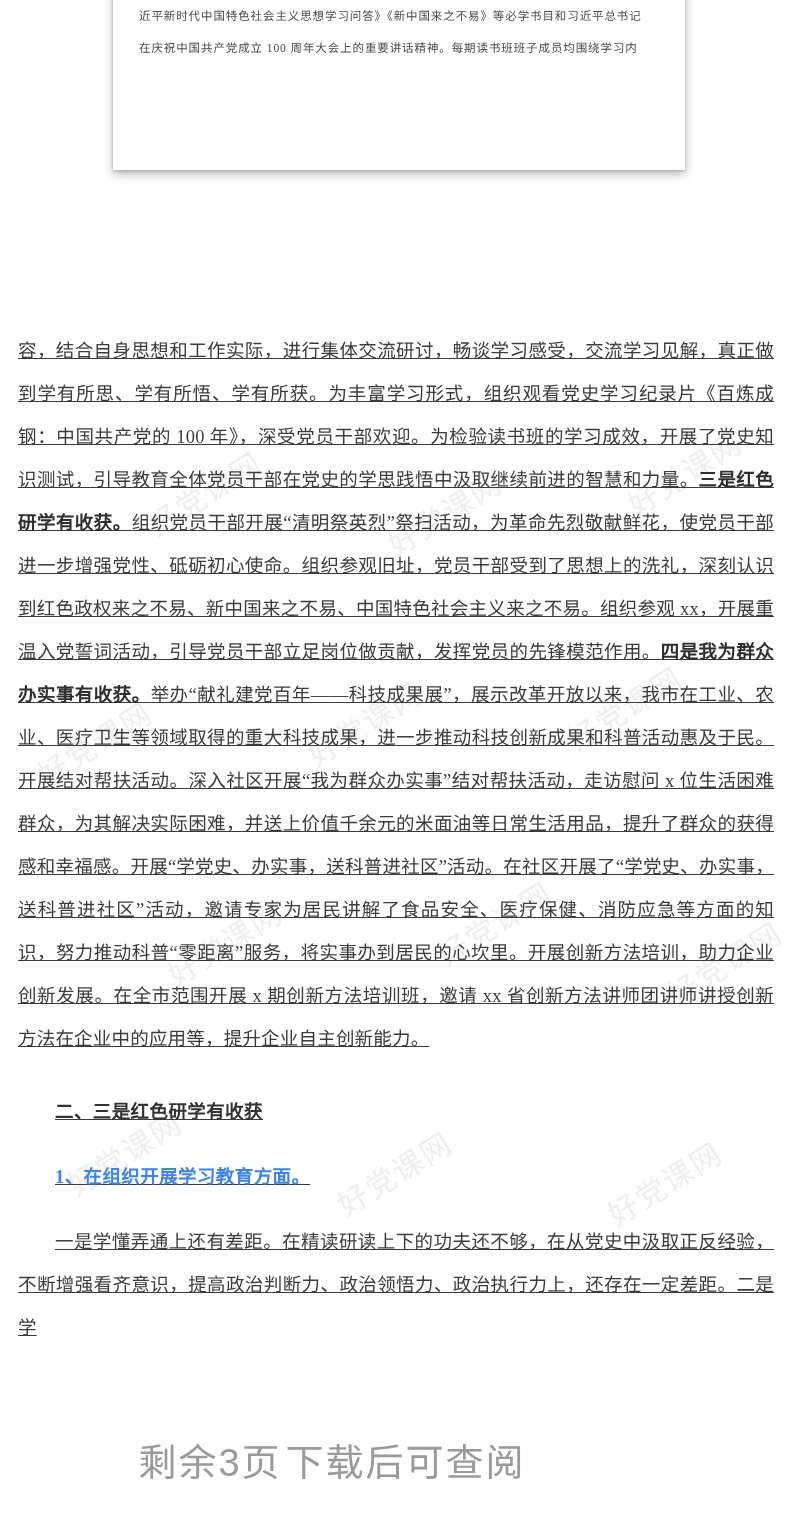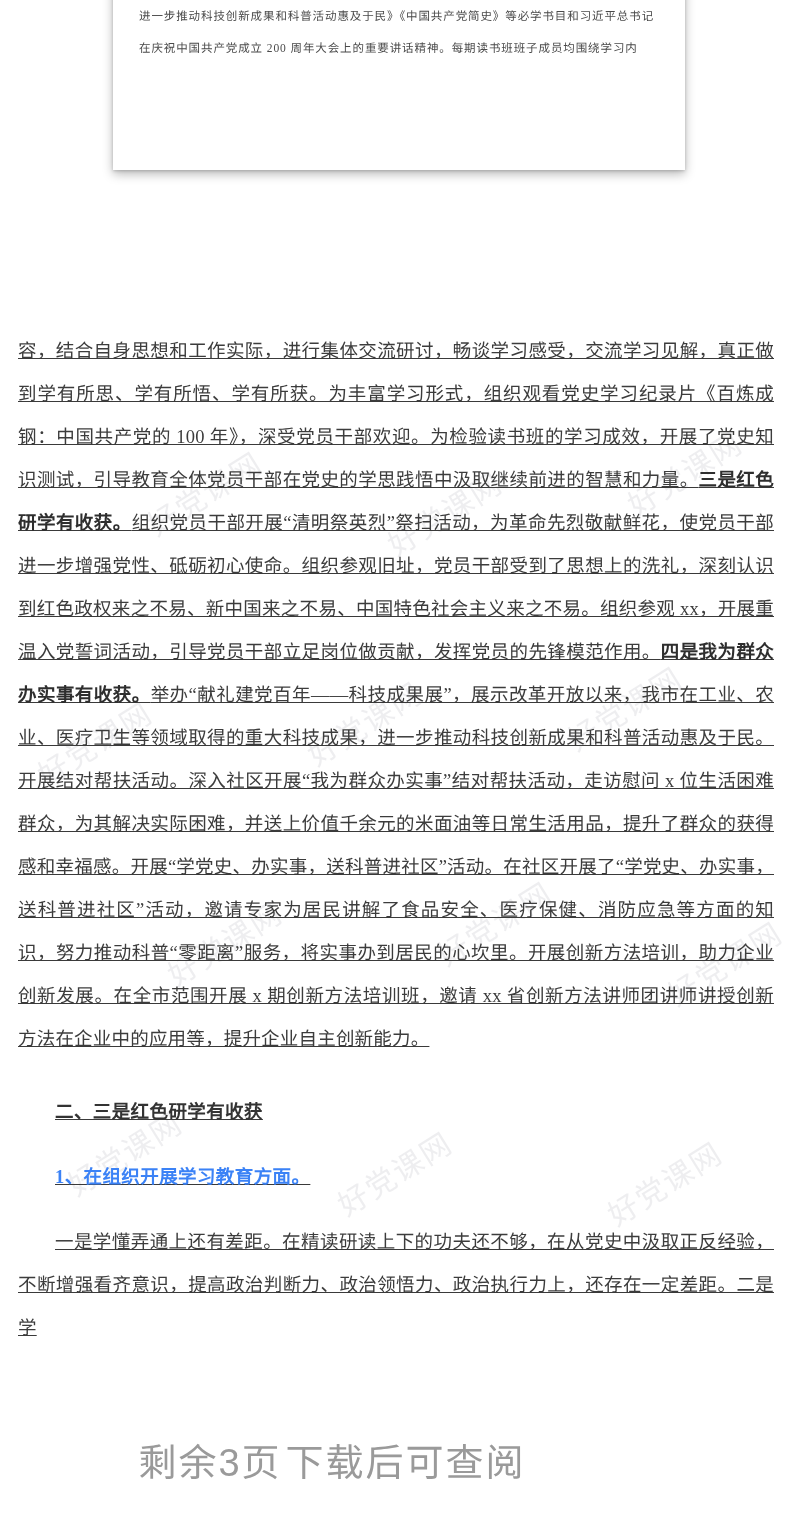--- a/index.html
+++ b/index.html
@@ -130,22 +130,22 @@
     font-size: 38px;
     color: #9a9a9a;
     letter-spacing: 2px;
     font-weight: 400;
   }
 </style>
 </head>
 <body>
 
 <div class="page-card">
-  <div class="card-line">进一步推动科技创新成果和科普活动惠及于民》《中国共产党简史》等必学书目和习近平总书记</div>
-  <div class="card-line">在庆祝中国共产党成立 200 周年大会上的重要讲话精神。每期读书班班子成员均围绕学习内</div>
+  <div class="card-line">近平新时代中国特色社会主义思想学习问答》《新中国来之不易》等必学书目和习近平总书记</div>
+  <div class="card-line">在庆祝中国共产党成立 100 周年大会上的重要讲话精神。每期读书班班子成员均围绕学习内</div>
 </div>
 
 <div class="body-page">
 
   <div class="watermark-layer">
     <div class="wm" style="left:140px; top:170px;">好党课网</div>
     <div class="wm" style="left:380px; top:190px;">好党课网</div>
     <div class="wm" style="left:620px; top:150px;">好党课网</div>
     <div class="wm" style="left:30px;  top:420px;">好党课网</div>
     <div class="wm" style="left:300px; top:400px;">好党课网</div>

